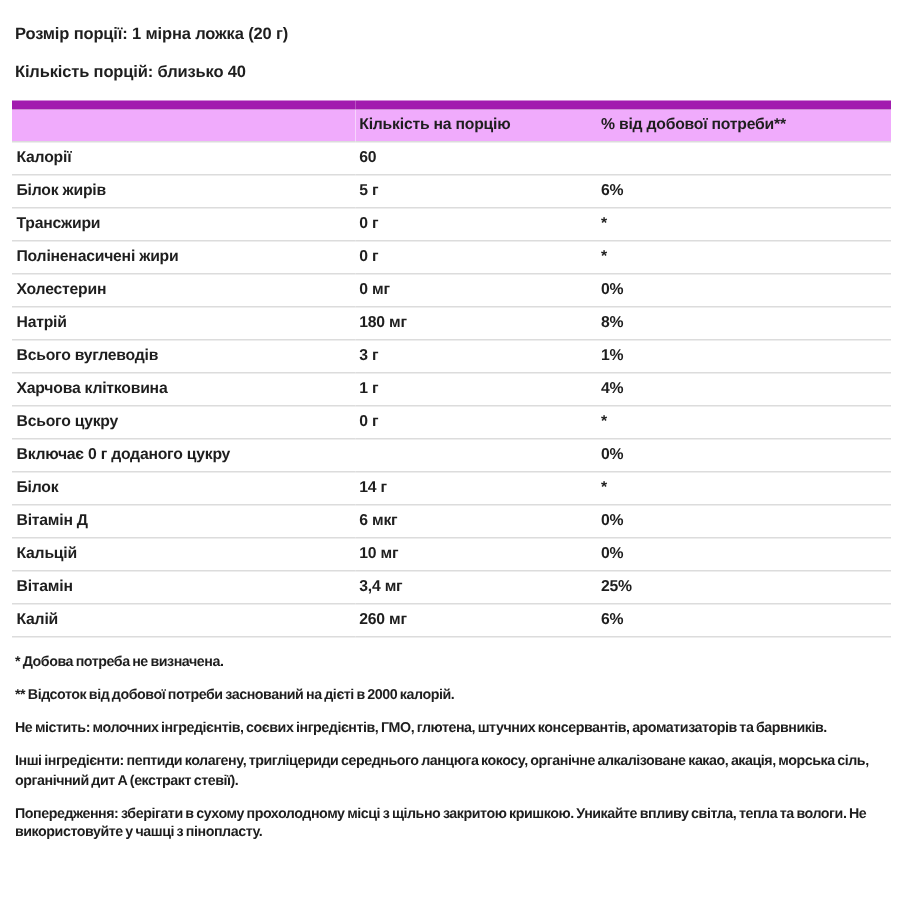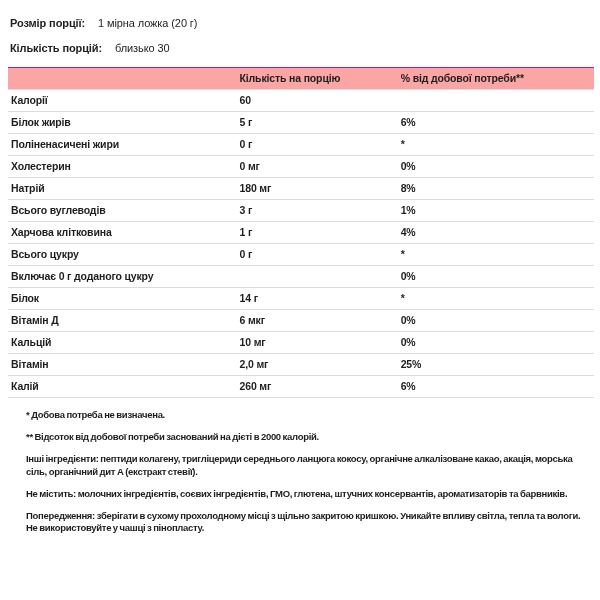--- a/index.html
+++ b/index.html
@@ -9,64 +9,64 @@
     font-family: "Liberation Sans", "DejaVu Sans", sans-serif;
     color: #1e1e1e;
     -webkit-font-smoothing: antialiased;
   }
   .page { padding: 17px 6px 0 8px; }
 
   .serving-line {
     font-size: 11px; font-weight: 700; letter-spacing: -0.1px;
     margin: 0 0 12px 2px; line-height: 13px;
   }
-  .serving-line .value { font-weight: 400; margin-left: 10px; }
+  .serving-line .value { font-weight: 700; }
 
   table.nutrition {
     width: 100%; border-collapse: collapse; table-layout: fixed;
     margin-top: 2px;
   }
   col.c-name { width: 39%; }
   col.c-amt  { width: 27.5%; }
   col.c-dv   { width: 33.5%; }
 
   .nutrition th, .nutrition td {
     font-size: 10.5px; font-weight: 700; text-align: left;
     padding: 4px 2px 4px 3px; line-height: 13px;
     border-bottom: 1px solid #dcdcdc;
     letter-spacing: -0.15px;
     overflow: hidden; white-space: nowrap;
   }
   .nutrition thead th {
-    border-top: 1px solid #a21caf;
-    background: #fca5a5;
+    border-top: 6px solid #a21caf;
+    background: #f0abfc;
     color: #1e1e1e;
   }
 
   .footnotes {
     margin-top: 11px; padding-left: 2px; padding-right: 2px;
     font-size: 9.5px; font-weight: 700; line-height: 1.36;
     letter-spacing: -0.3px; word-spacing: -0.6px;
   }
-  .footnotes p { margin: 0 0 9px 16px; }
+  .footnotes p { margin: 0 0 9px 0; }
   .footnotes .lead { font-weight: 700; }
 </style>
 </head>
 <body>
 
 <div class="page">
 
   <div class="serving-line">
     <span>Розмір порції:</span>
     <span class="value">1 мірна ложка (20 г)</span>
   </div>
 
   <div class="serving-line">
     <span>Кількість порцій:</span>
-    <span class="value">близько 30</span>
+    <span class="value">близько 40</span>
   </div>
 
   <table class="nutrition">
     <colgroup>
         <col class="c-name">
         <col class="c-amt">
         <col class="c-dv">
       </colgroup>
     <thead>
       <tr>
@@ -78,20 +78,25 @@
     <tbody>
       <tr>
         <td>Калорії</td>
         <td>60</td>
         <td></td>
       </tr>
       <tr>
         <td>Білок жирів</td>
         <td>5 г</td>
         <td>6%</td>
+      </tr>
+      <tr>
+        <td>Трансжири</td>
+        <td>0 г</td>
+        <td>*</td>
       </tr>
       <tr>
         <td>Поліненасичені жири</td>
         <td>0 г</td>
         <td>*</td>
       </tr>
       <tr>
         <td>Холестерин</td>
         <td>0 мг</td>
         <td>0%</td>
@@ -131,32 +136,32 @@
         <td>6 мкг</td>
         <td>0%</td>
       </tr>
       <tr>
         <td>Кальцій</td>
         <td>10 мг</td>
         <td>0%</td>
       </tr>
       <tr>
         <td>Вітамін</td>
-        <td>2,0 мг</td>
+        <td>3,4 мг</td>
         <td>25%</td>
       </tr>
       <tr>
         <td>Калій</td>
         <td>260 мг</td>
         <td>6%</td>
       </tr>
     </tbody>
   </table>
 
   <div class="footnotes">
     <p>* Добова потреба не визначена.</p>
     <p>** Відсоток від добової потреби заснований на дієті в 2000 калорій.</p>
+    <p><span class="lead">Не містить:</span><span> молочних інгредієнтів, соєвих інгредієнтів, ГМО, глютена, штучних консервантів, ароматизаторів та барвників.</span></p>
     <p><span class="lead">Інші інгредієнти:</span><span> пептиди колагену, тригліцериди середнього ланцюга кокосу, органічне алкалізоване какао, акація, морська сіль, органічний дит А (екстракт стевії).</span></p>
-    <p><span class="lead">Не містить:</span><span> молочних інгредієнтів, соєвих інгредієнтів, ГМО, глютена, штучних консервантів, ароматизаторів та барвників.</span></p>
     <p><span class="lead">Попередження:</span><span> зберігати в сухому прохолодному місці з щільно закритою кришкою. Уникайте впливу світла, тепла та вологи. Не використовуйте у чашці з пінопласту.</span></p>
   </div>
 
 </div>
 
 </body></html>

